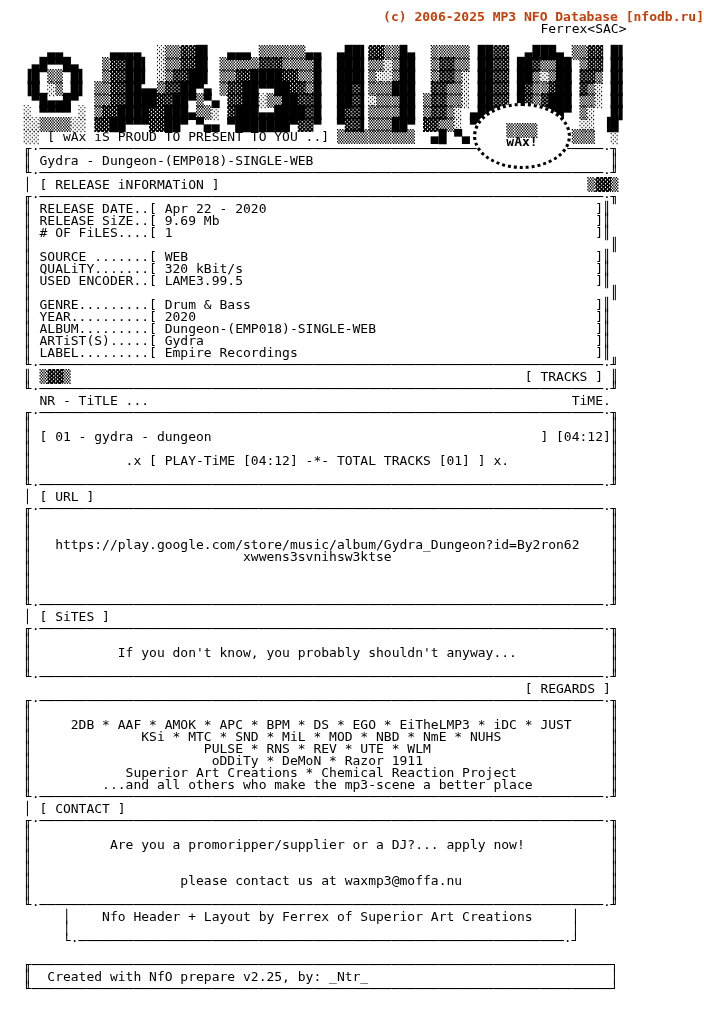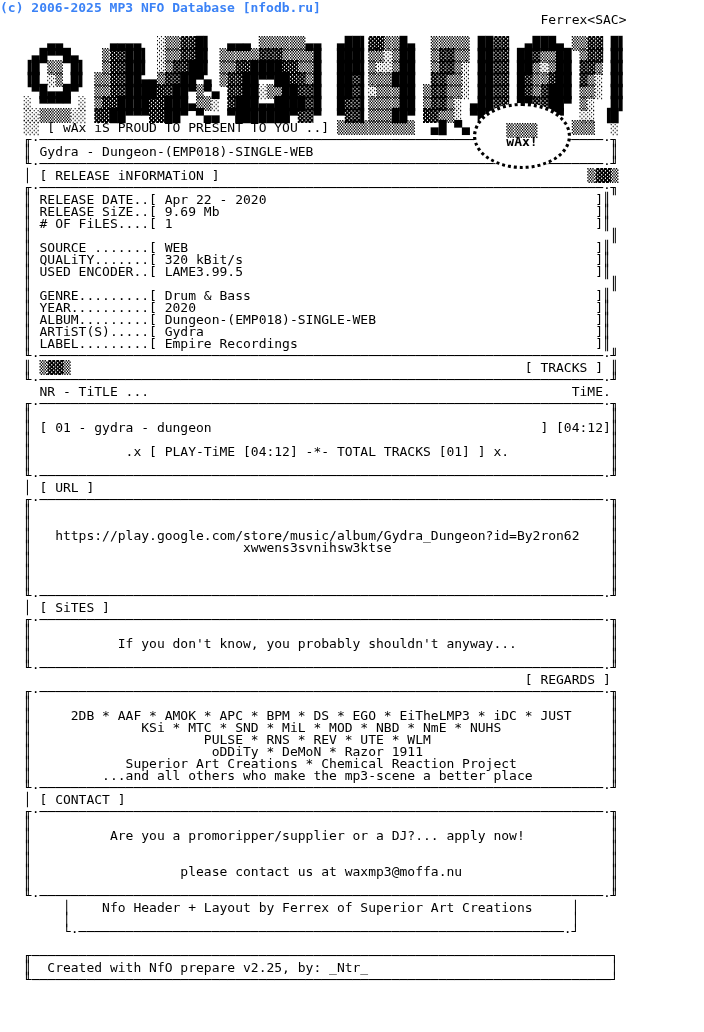--- a/index.html
+++ b/index.html
@@ -1,23 +1,23 @@
 <!DOCTYPE html>
 <html><head>
 <meta charset="utf-8">
 <style>
   html,body{margin:0;padding:0;}
   body{
     width:704px;height:1032px;background:#ffffff;overflow:hidden;position:relative;
     font-family:"DejaVu Sans Mono",monospace;
   }
   .red-header{
-    width:704px;height:12px;padding-top:2px;text-align:left;
+    width:704px;height:12px;padding-top:11px;text-align:right;
     font-family:"DejaVu Sans Mono",monospace;font-size:13px;line-height:12px;
-    font-weight:bold;color:#3b82f6;white-space:pre;
+    font-weight:bold;color:#c2410c;white-space:pre;
   }
   pre.nfo{
     margin:0;padding:0 16px 0 16px;
     font-family:"DejaVu Sans Mono",monospace;
     font-size:13px;line-height:12px;color:#000;
     white-space:pre;letter-spacing:0;
   }
   .wax-bubble{
     position:absolute;left:473px;top:103px;width:92px;height:60px;
     border:3px dotted #000;border-radius:50%;background:#fff;z-index:2;

